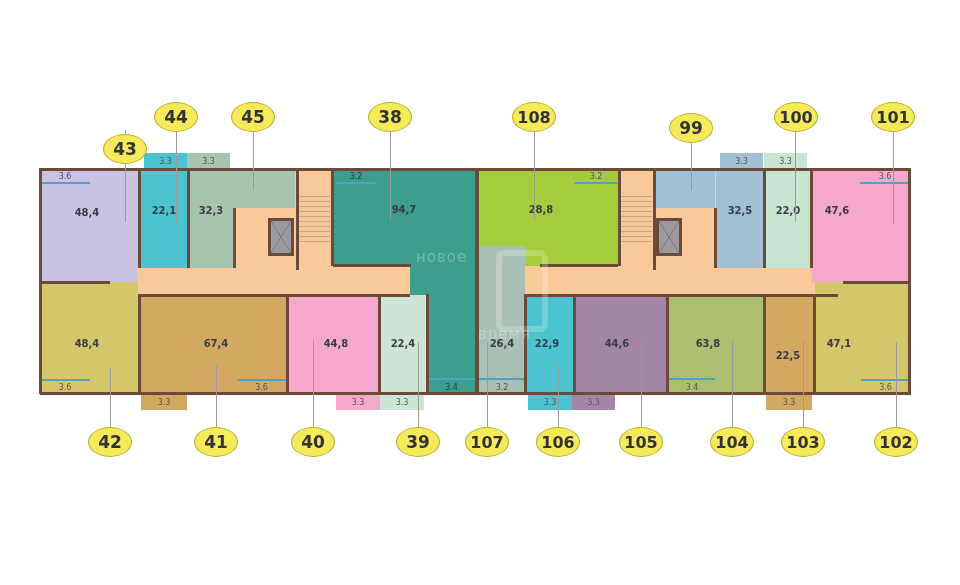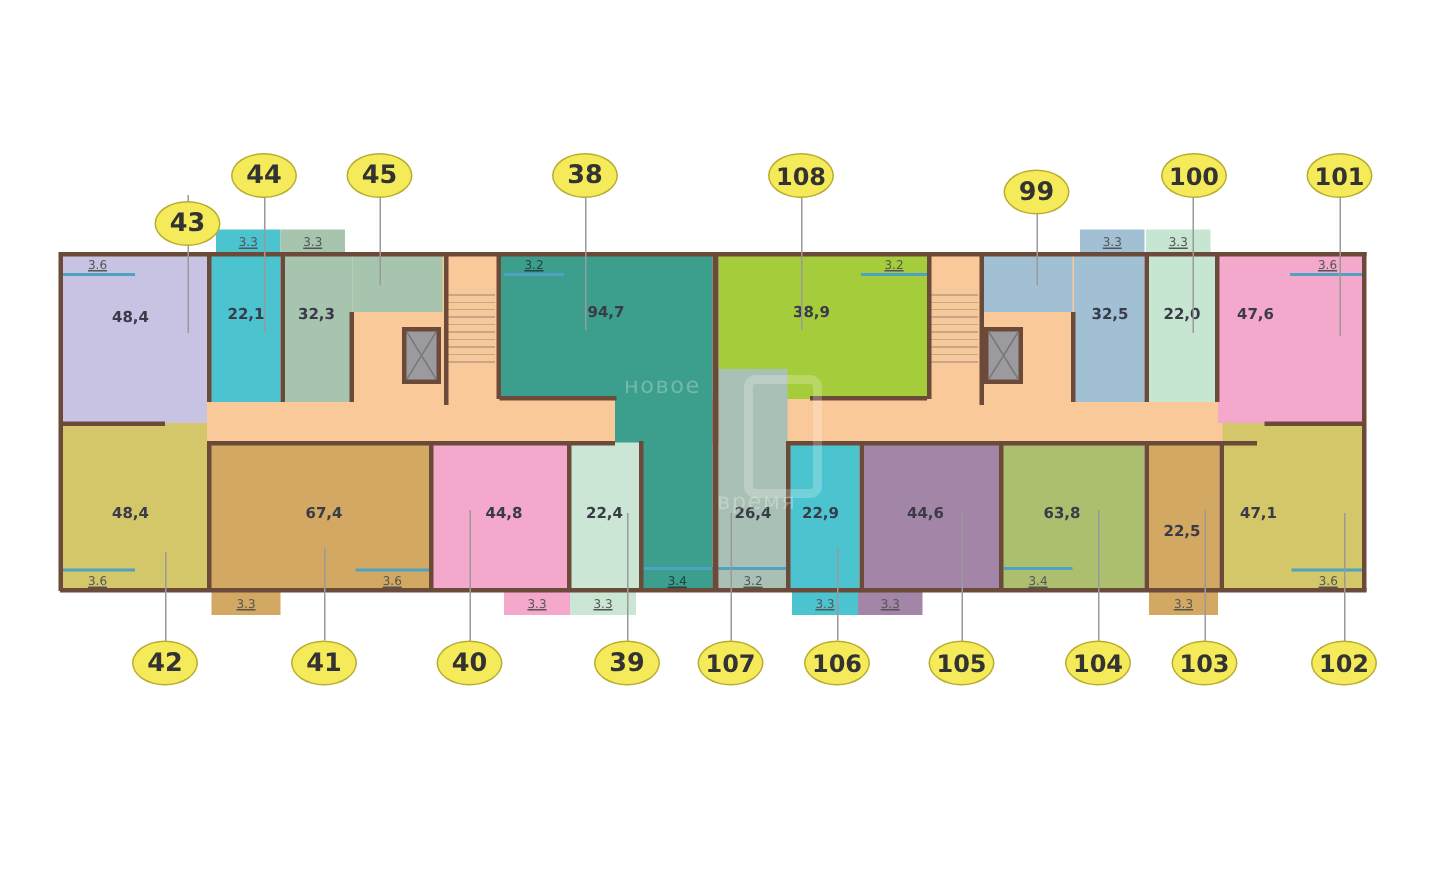--- a/index.html
+++ b/index.html
@@ -1,21 +1,21 @@
 <!DOCTYPE html>
 <html><head>
 <meta charset="utf-8">
 <style>
   html,body{margin:0;padding:0;background:#ffffff;}
   body{width:960px;height:585px;position:relative;overflow:hidden;font-family:"DejaVu Sans","Liberation Sans",sans-serif;}
   .plan{position:absolute;left:0;top:0;width:960px;height:585px;}
   .room{position:absolute;box-sizing:border-box;}
   .wall{position:absolute;background:#6b4a3a;}
   .area{position:absolute;font-size:10px;font-weight:bold;color:#3a3a48;transform:translate(-50%,-50%);white-space:nowrap;}
-  .balc{position:absolute;font-size:8px;color:#555;display:flex;align-items:center;justify-content:center;box-sizing:border-box;text-decoration:underline;}
+  .balc{position:absolute;font-size:8px;color:#555;display:flex;align-items:center;justify-content:center;box-sizing:border-box;}
   .leader{position:absolute;width:1px;background:#9a9a9a;}
   .badge{position:absolute;width:44px;height:30px;border-radius:50%;background:#f4ea5a;border:1px solid #b9ad2e;box-sizing:border-box;display:flex;align-items:center;justify-content:center;font-size:16px;font-weight:bold;color:#333;transform:translate(-50%,-50%);}
   .badge.big{font-size:17px;}
   .elev{position:absolute;background:#9b9a9f;border:3px solid #6b4a3a;box-sizing:border-box;}
   .elev svg{width:100%;height:100%;display:block;}
   .stairs{position:absolute;background:repeating-linear-gradient(180deg,#f6c99a 0,#f6c99a 4px,#c8a586 4px,#c8a586 5px);}
   .wm{position:absolute;color:rgba(255,255,255,0.28);font-size:15px;letter-spacing:1px;}
   .wm-logo{position:absolute;border:6px solid rgba(255,255,255,0.22);border-radius:8px;}
 </style>
 </head>
@@ -40,21 +40,21 @@
   <div class="balc" style="left:187px;top:153px;width:43px;height:16px;background:#a7c4ae;">3.3</div>
   <div class="area" style="left:211px;top:210px;">32,3</div>
 
   <div class="room" style="left:333px;top:170px;width:142px;height:96px;background:#3c9e8c;"></div>
   <div class="room" style="left:410px;top:266px;width:65px;height:128px;background:#3c9e8c;"></div>
   <div class="balc" style="left:336px;top:170px;width:40px;height:14px;background:#3c9e8c;border-bottom:2px solid #4fa3c1;color:#244;">3.2</div>
   <div class="area" style="left:404px;top:209px;">94,7</div>
 
   <div class="room" style="left:479px;top:170px;width:139px;height:96px;background:#a5cc3a;"></div>
   <div class="balc" style="left:574px;top:170px;width:44px;height:14px;background:#a5cc3a;border-bottom:2px solid #4fa3c1;">3.2</div>
-  <div class="area" style="left:541px;top:209px;">38,9</div>
+  <div class="area" style="left:541px;top:209px;">28,8</div>
 
   <div class="room" style="left:655px;top:170px;width:60px;height:38px;background:#a2c0d4;"></div>
   <div class="room" style="left:716px;top:170px;width:47px;height:98px;background:#a2c0d4;"></div>
   <div class="balc" style="left:720px;top:153px;width:43px;height:16px;background:#a2c0d4;">3.3</div>
   <div class="area" style="left:740px;top:210px;">32,5</div>
 
   <div class="room" style="left:765px;top:170px;width:45px;height:98px;background:#c7e6d2;"></div>
   <div class="balc" style="left:764px;top:153px;width:43px;height:16px;background:#c7e6d2;">3.3</div>
   <div class="area" style="left:788px;top:210px;">22,0</div>
 

